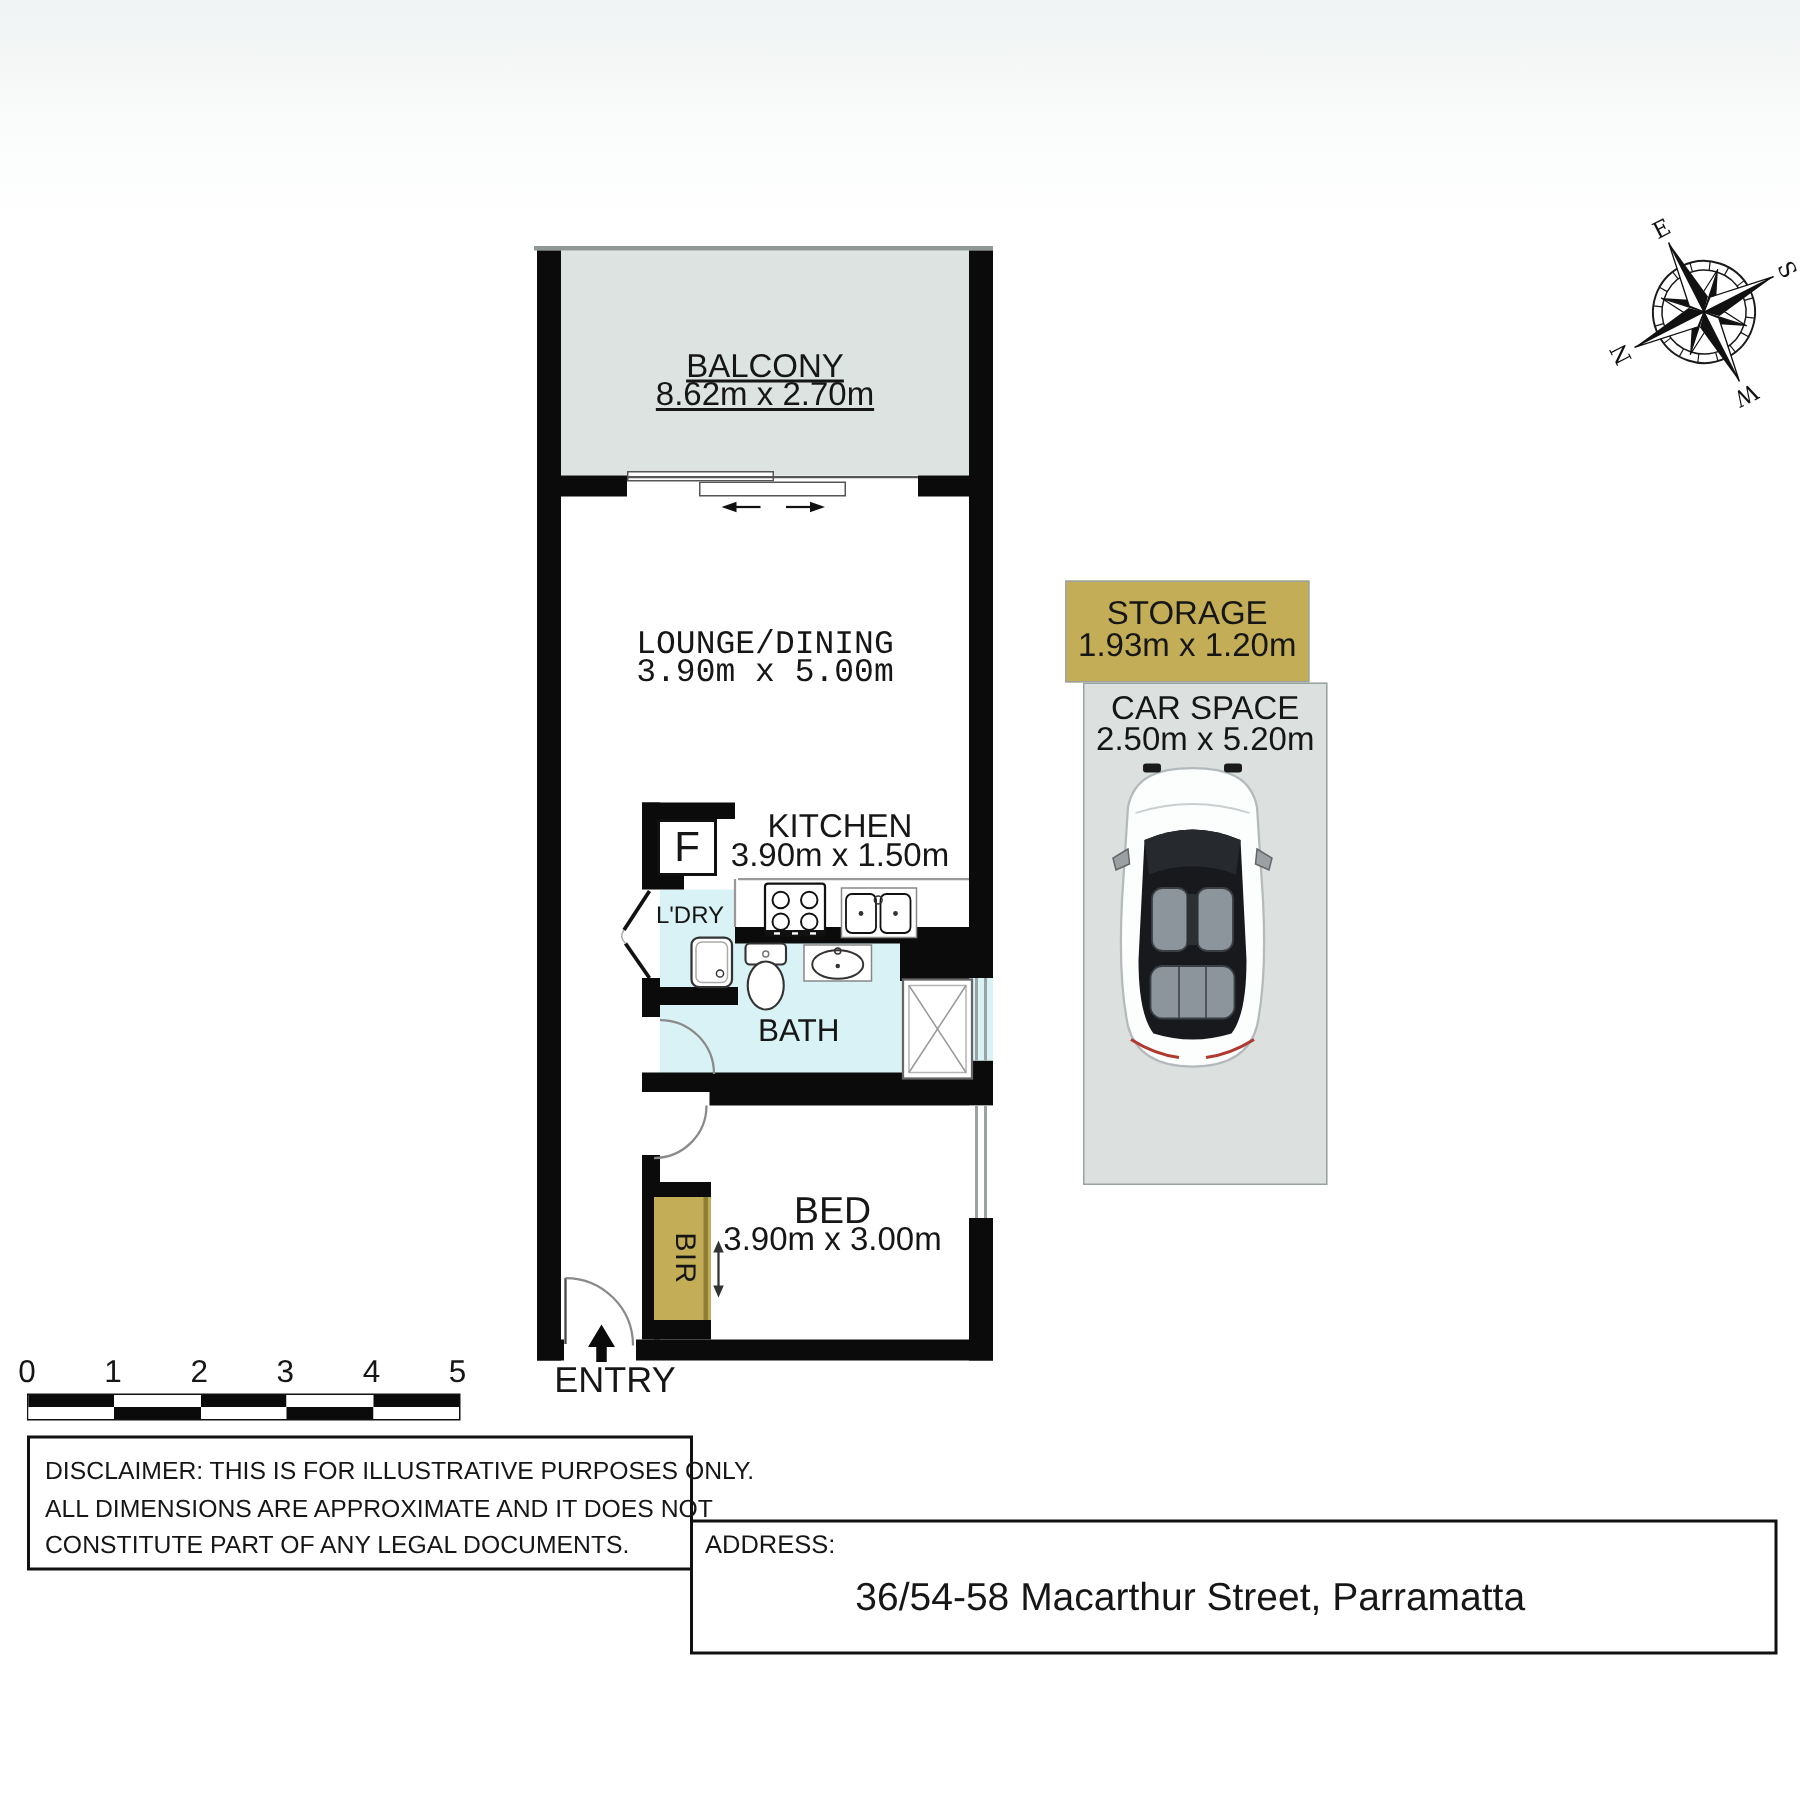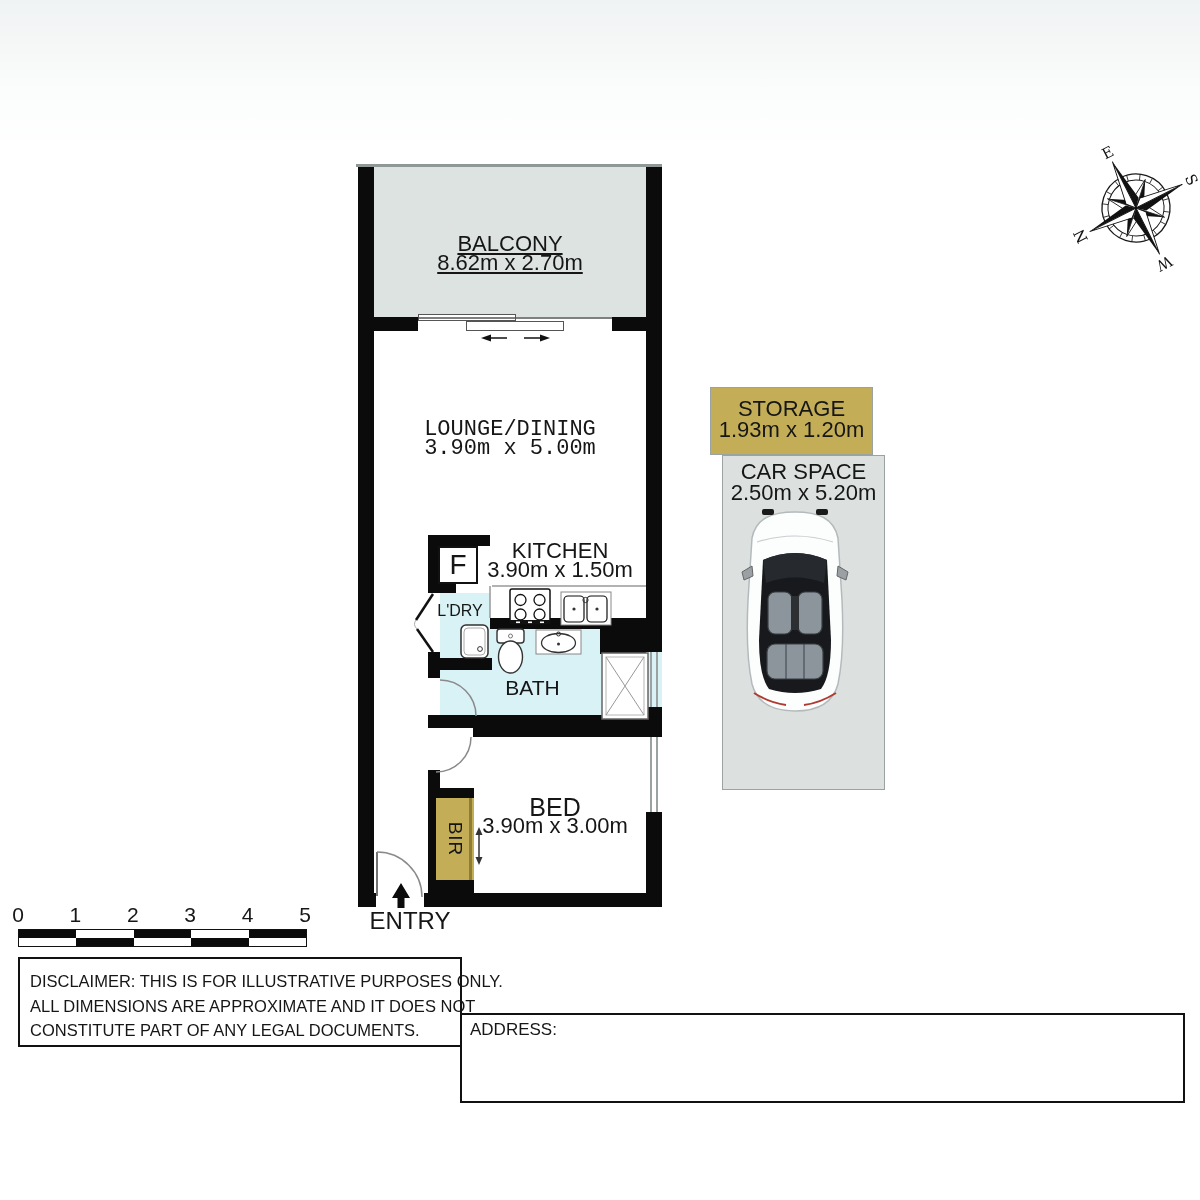--- a/index.html
+++ b/index.html
@@ -305,15 +305,16 @@
   </div>
 
   <div class="abs" style="left:18px;top:957px;width:444px;height:90px;border:2px solid #111;box-sizing:border-box;font-size:16.5px;line-height:24.5px;padding:10px 4px 0 10px;">
     <div class="nowrap">DISCLAIMER: THIS IS FOR ILLUSTRATIVE PURPOSES ONLY.</div>
     <div class="nowrap">ALL DIMENSIONS ARE APPROXIMATE AND IT DOES NOT</div>
     <div class="nowrap">CONSTITUTE PART OF ANY LEGAL DOCUMENTS.</div>
   </div>
 
   <div class="abs" style="left:460px;top:993px;width:725px;height:90px;border:2px solid #111;box-sizing:border-box;margin-top:20px;">
     <div style="font-size:17px;padding:5px 0 0 8px;">ADDRESS:</div>
+    <div class="nowrap" style="font-size:26px;text-align:center;margin-top:9px;padding-right:58px;">36/54-58 Macarthur Street, Parramatta</div>
   </div>
 
 </div>
 
 </body></html>

